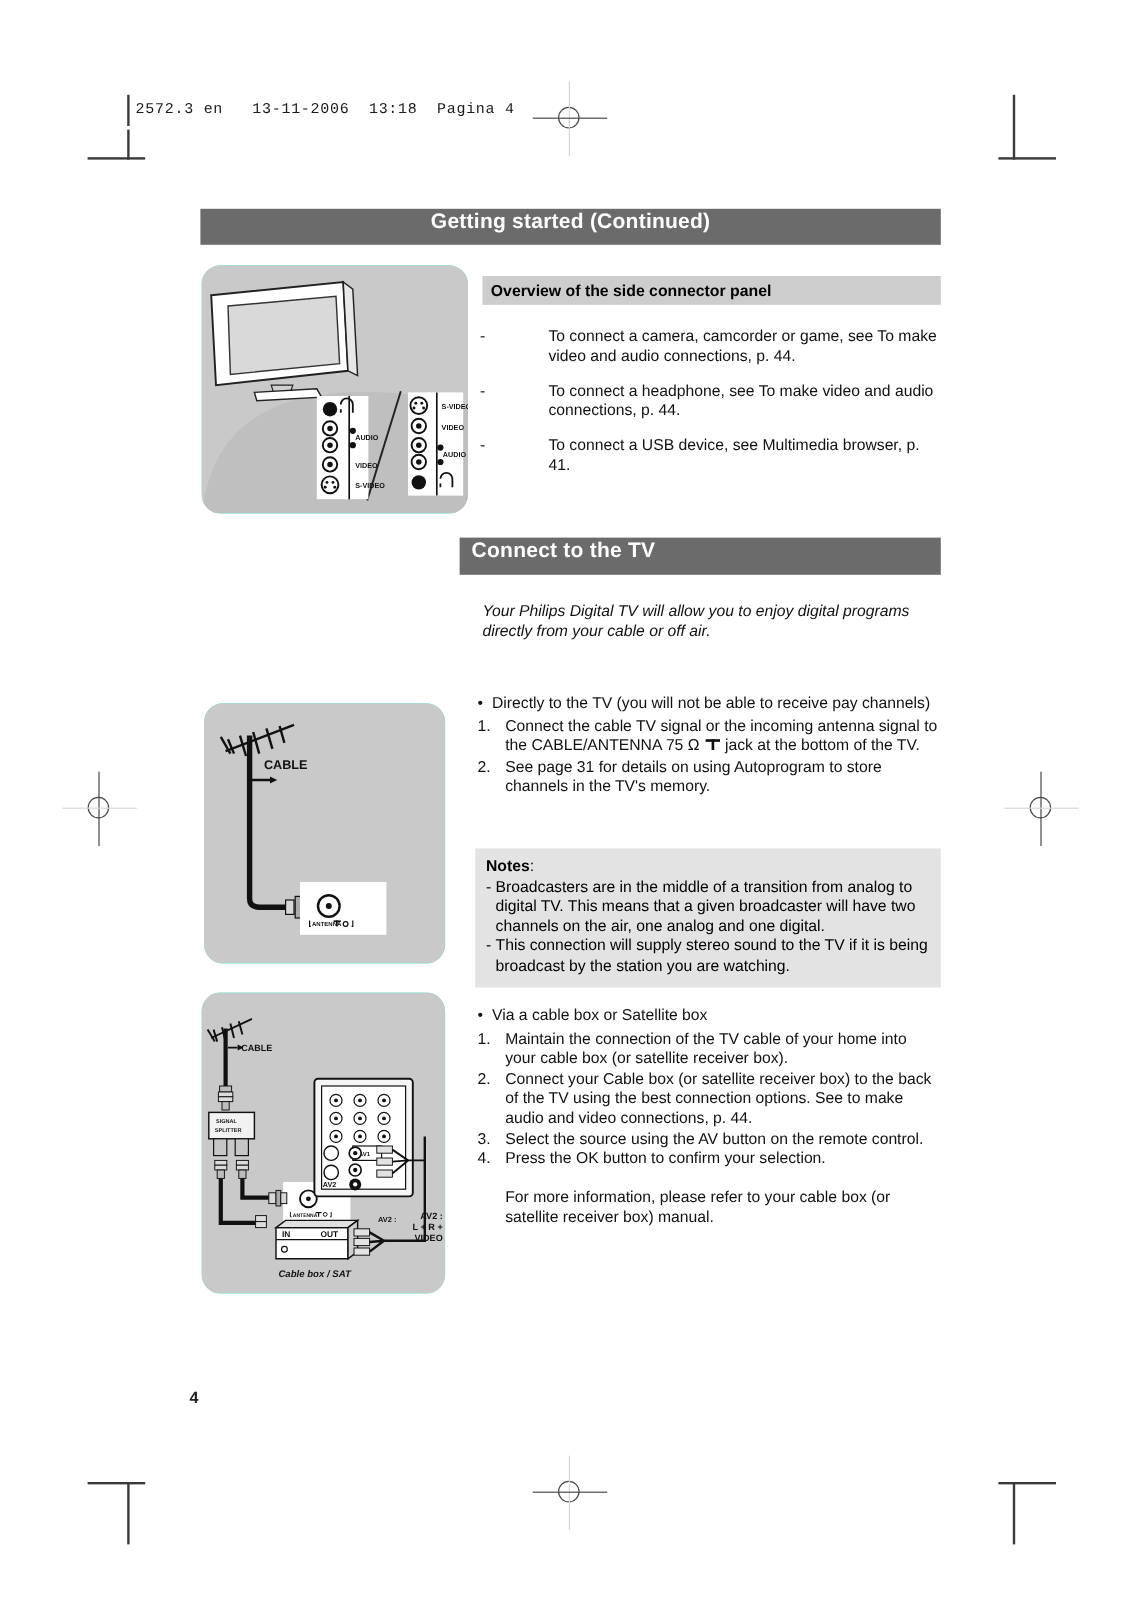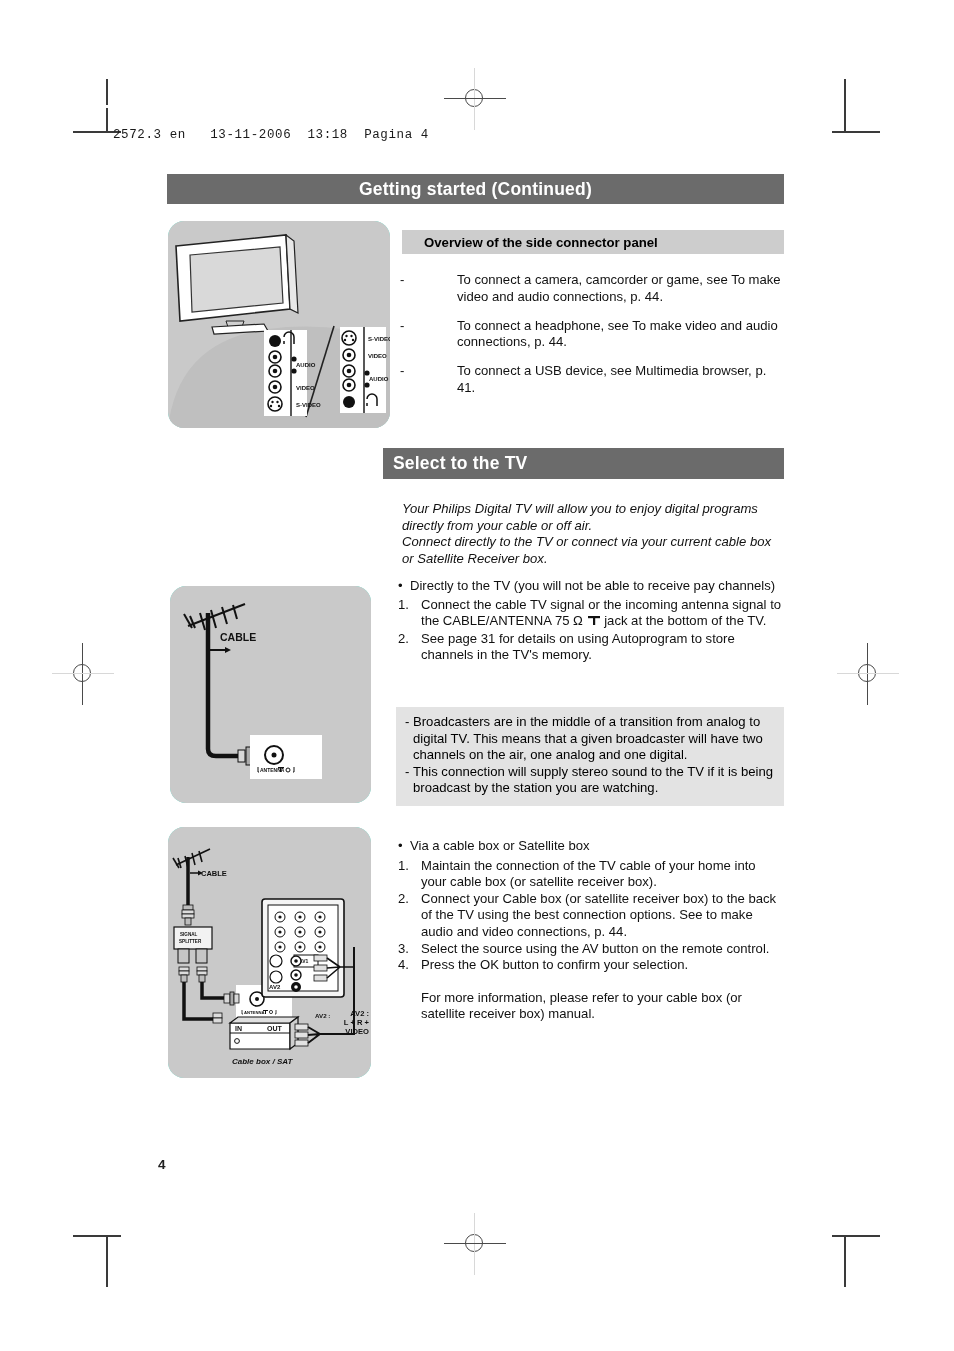--- a/index.html
+++ b/index.html
@@ -52,31 +52,30 @@
   
   .file-header {
     position: absolute;
     left: 113px;
     top: 84px;
     font-family: "Liberation Mono", "DejaVu Sans Mono", monospace;
     font-size: 12.5px;
     letter-spacing: 0.6px;
     color: #1a1a1a;
     white-space: pre;
-    margin-top: 44px;
   }
 
   
   .title-bar {
     position: absolute;
     background: #6b6b6b;
     color: #ffffff;
     font-weight: bold;
     display: flex;
-    align-items: center;
+    align-items: flex-start;
     justify-content: center;
     letter-spacing: 0.2px;
   }
   #bar-getting-started {
     left: 167px; top: 174px;
     width: 617px; height: 30px;
     font-size: 17.5px;
   }
   #bar-connect-tv {
     left: 383px; top: 448px;
@@ -87,21 +86,21 @@
     font-size: 17.5px;
   }
 
   .subtitle-bar {
     position: absolute;
     left: 402px; top: 230px;
     width: 382px; height: 24px;
     background: #cdcdcd;
     display: flex;
     align-items: center;
-    padding-left: 22px;
+    padding-left: 7px;
     box-sizing: border-box;
     font-size: 13.2px;
     font-weight: bold;
     color: #000;
   }
 
   
   .txt {
     position: absolute;
     font-size: 13.1px;
@@ -286,26 +285,25 @@
       <circle cx="181" cy="164" r="2.3" fill="#111"></circle>
     <circle cx="199" cy="152" r="2.6" fill="#111"></circle>
     <circle cx="199" cy="164" r="2.6" fill="#111"></circle>
     <text x="201" y="160" font-family="Liberation Sans, sans-serif" font-size="6" font-weight="bold" fill="#111">AUDIO</text>
     <circle cx="181" cy="181" r="6" fill="#111"></circle>
     <path d="M199 178 a5 5 0 0 1 10 0 v4 M199 182 v3 M209 182 v3" stroke="#111" stroke-width="1.5" fill="none"></path>
   </svg>
 </div>
 
 <div class="title-bar" id="bar-connect-tv">
-  <span>Select to the TV</span>
+  <span>Connect to the TV</span>
 </div>
 
 <div class="txt" style="left:402px;top:501px;width:382px;font-style:italic;">
   <div>Your Philips Digital TV will allow you to enjoy digital programs directly from your cable or off air.</div>
-  <div>Connect directly to the TV or connect via your current cable box or Satellite Receiver box.</div>
 </div>
 
 <div class="txt" style="left:398px;top:578px;width:386px;">
   <div class="dot-head">
     <div class="mark">•</div>
     <div>
       <b>Directly to the TV</b><span> (you will not be able to receive pay channels)</span>
     </div>
   </div>
   <div class="num-list" style="margin-top:2px;">
@@ -319,20 +317,23 @@
       </div>
     </div>
     <div class="row">
       <div class="mark">2.</div>
       <div class="body">See page 31 for details on using Autoprogram to store channels in the TV's memory.</div>
     </div>
   </div>
 </div>
 
 <div id="notes-box">
+  <div>
+    <b>Notes</b><span>:</span>
+  </div>
   <div class="dash-row">
     <div class="mark">-</div>
     <div>Broadcasters are in the middle of a transition from analog to digital TV. This means that a given broadcaster will have two channels on the air, one analog and one digital.</div>
   </div>
   <div class="dash-row">
     <div class="mark">-</div>
     <div>This connection will supply stereo sound to the TV if it is being broadcast by the station you are watching.</div>
   </div>
 </div>
 

